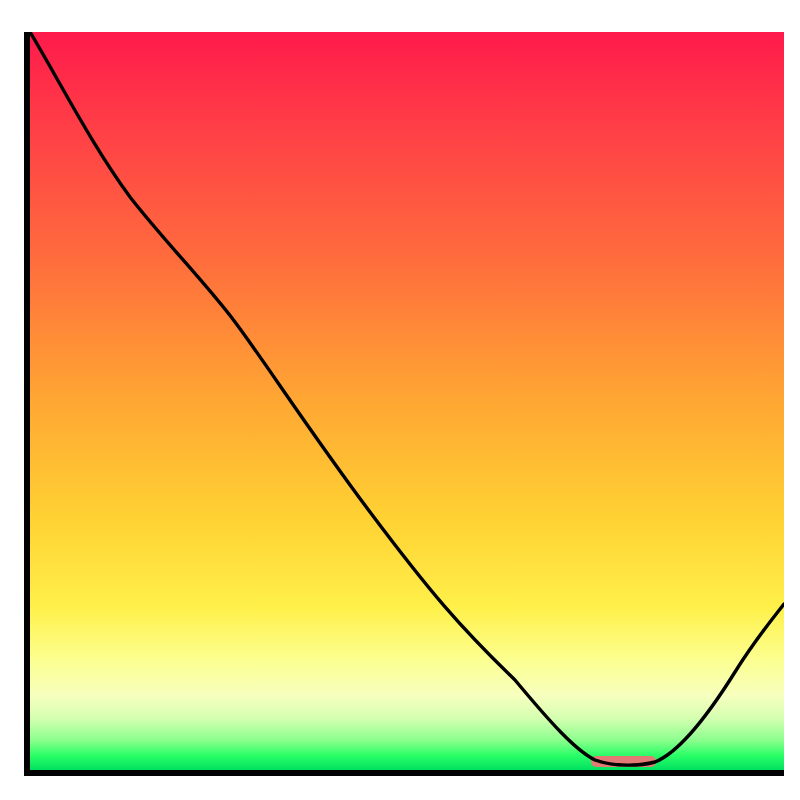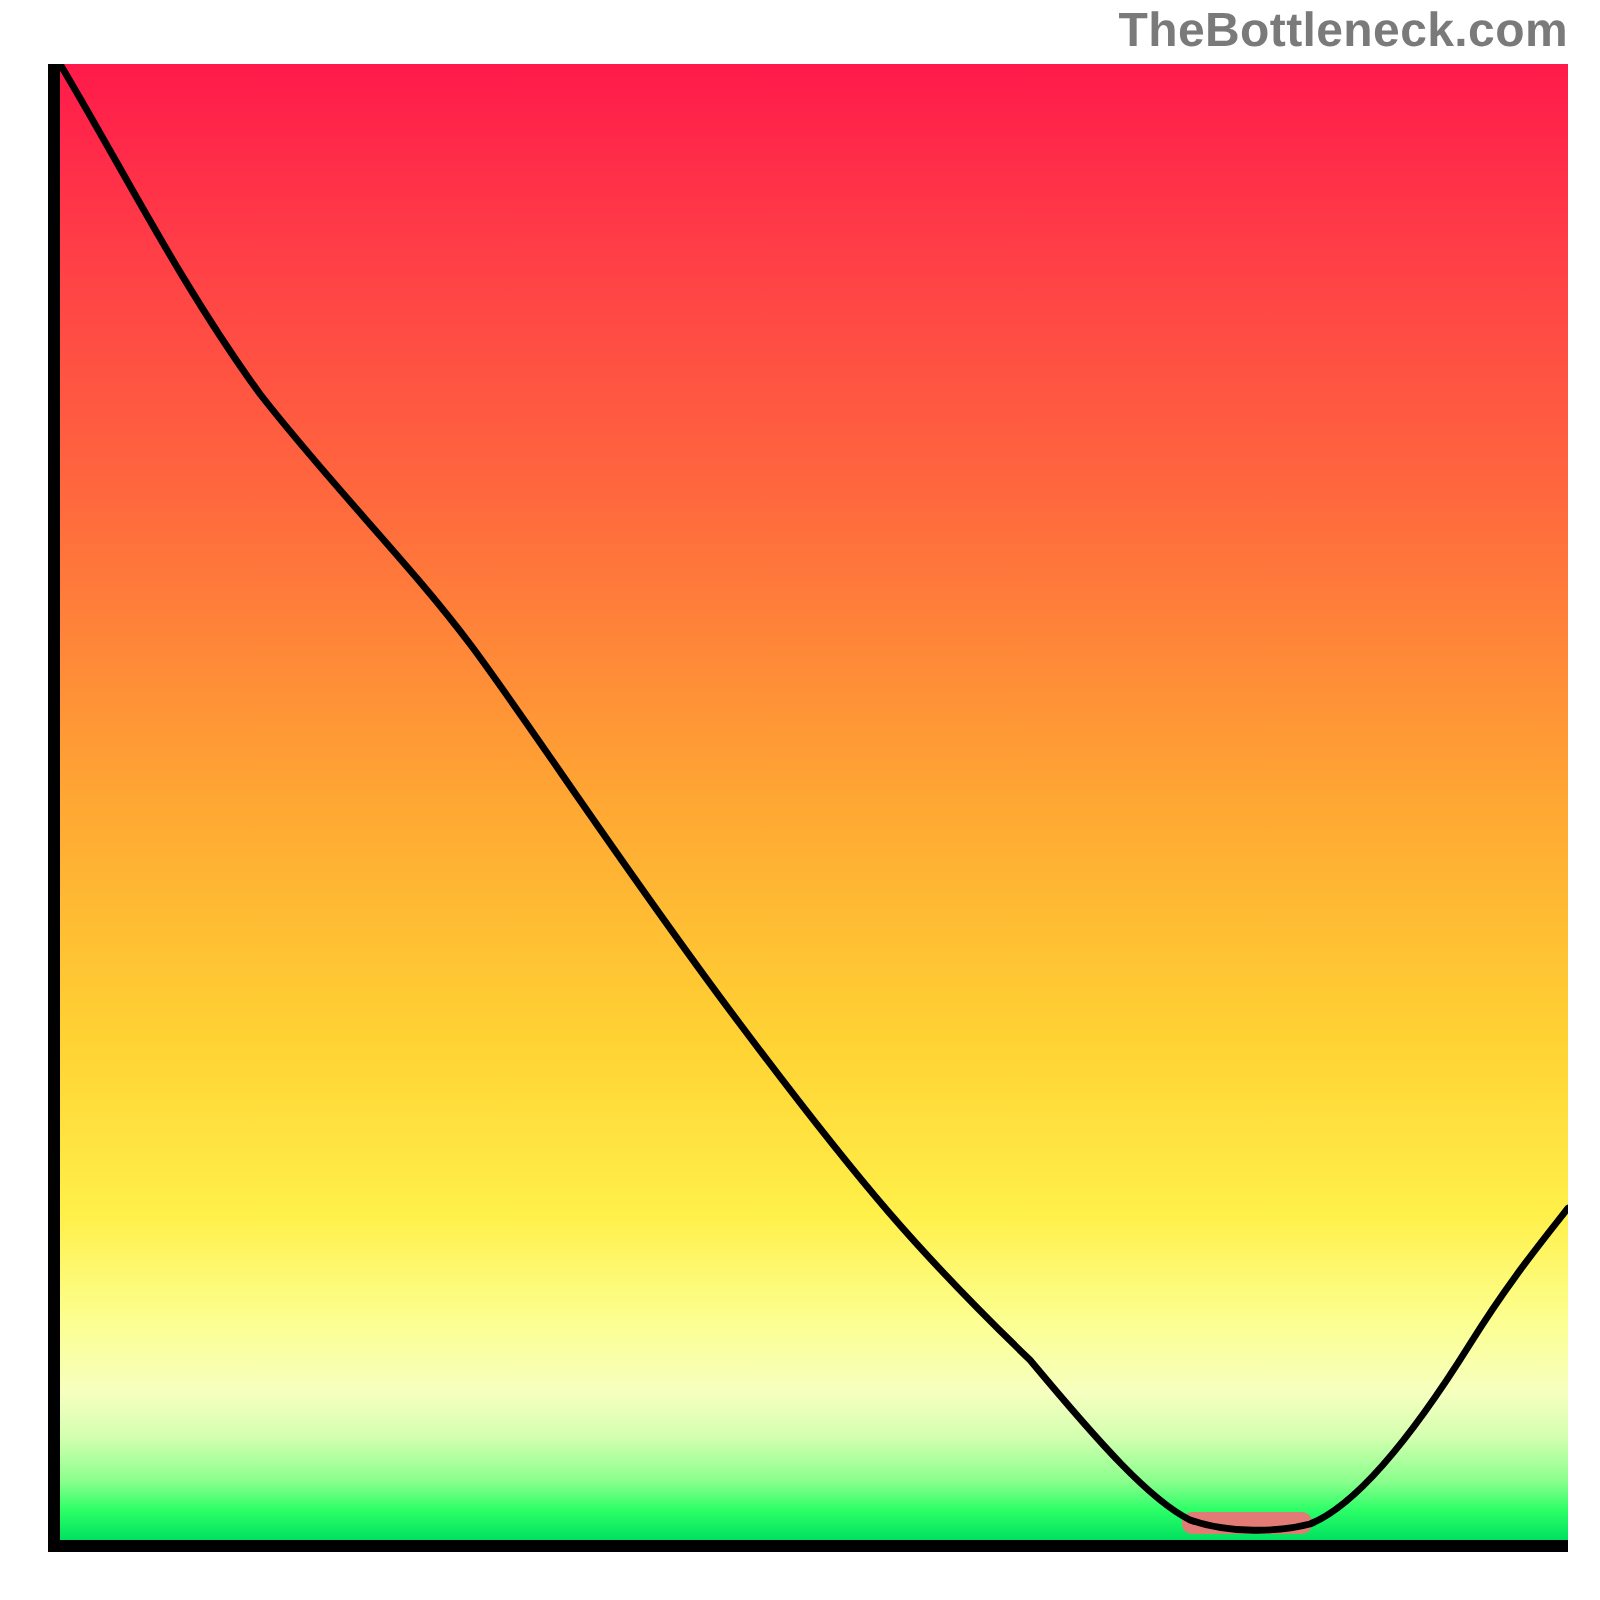--- a/index.html
+++ b/index.html
@@ -77,21 +77,20 @@
     stroke-linecap: round;
   }
   .trough-marker {
     fill: #e27b75;
   }
 </style>
 </head>
 <body>
 
 <div class="container">
-  <div class="watermark">TheBottleneck.com</div>
 
   <div class="axes"></div>
 
   <div class="plot-area">
     <div class="gradient"></div>
 
     <svg class="curve-svg" viewBox="0 0 754 738" preserveAspectRatio="none">
 
       <rect class="trough-marker" x="561" y="724" width="65" height="11" rx="5"></rect>
 

